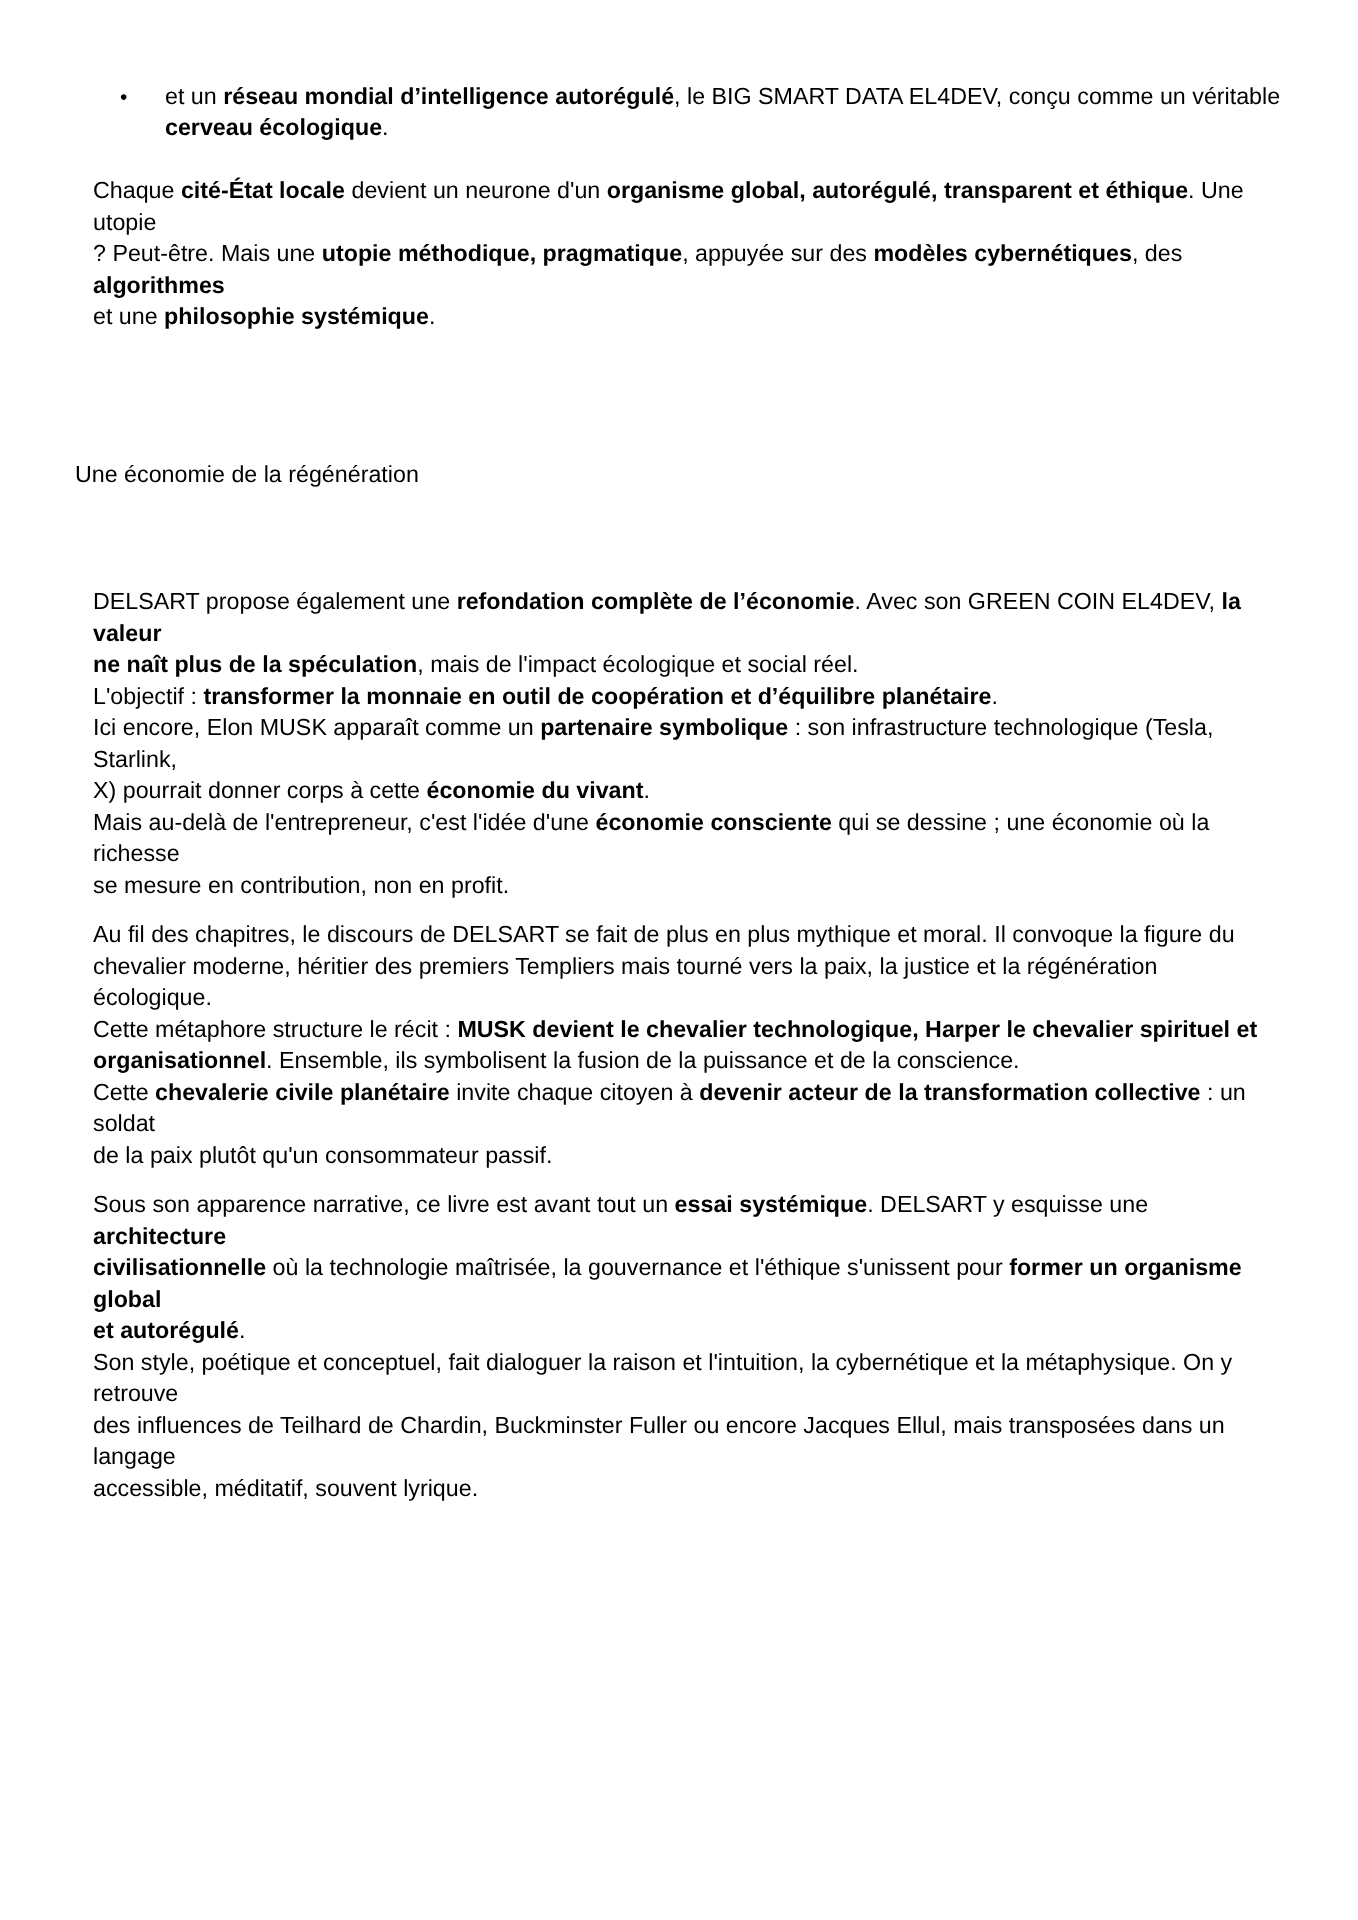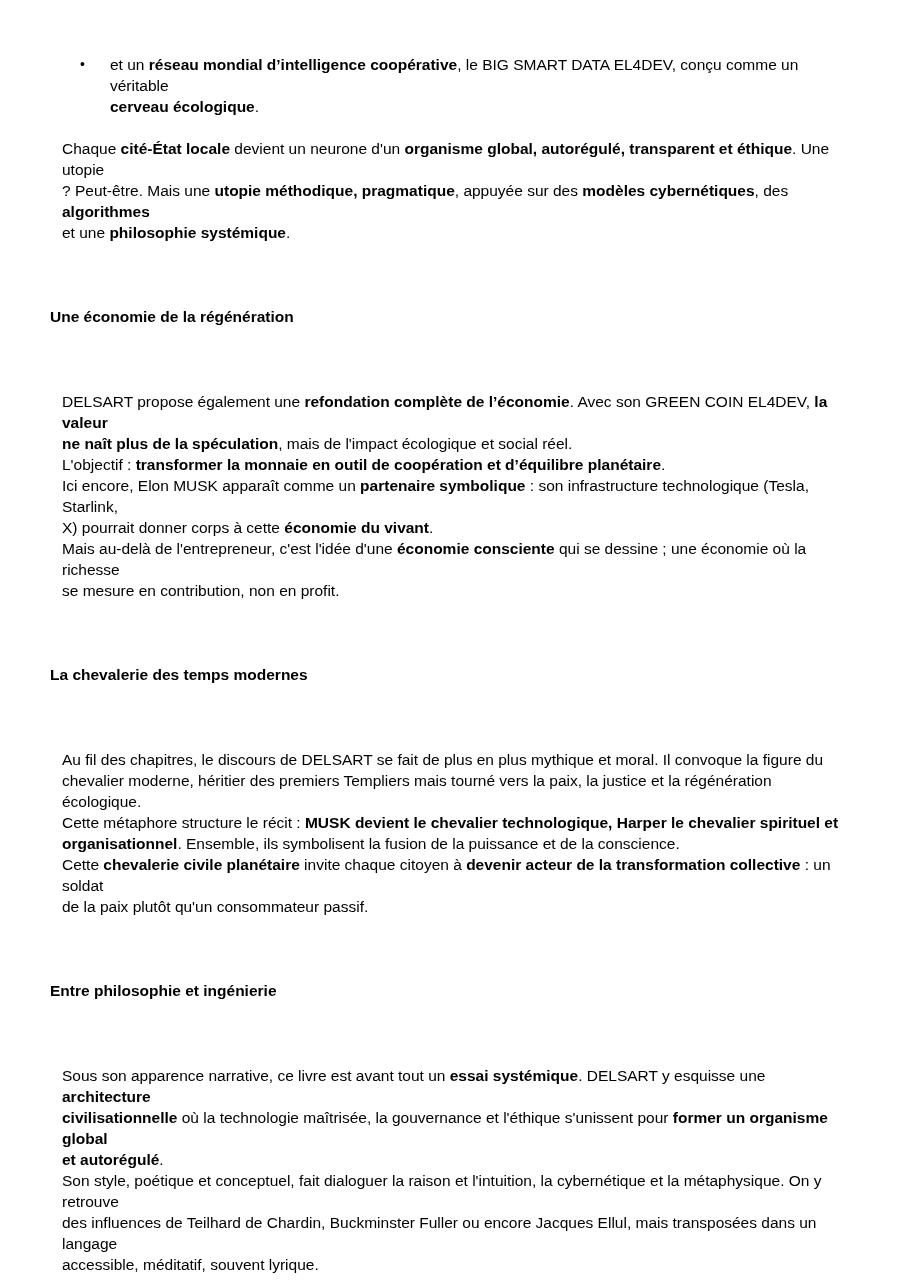--- a/index.html
+++ b/index.html
@@ -35,44 +35,42 @@
   }
   .bullet-text {
     flex: 1 1 auto;
   }
   .para {
     margin: 12px;
   }
   .heading {
     font-size: 15.5px;
     line-height: 21px;
-    font-weight: bold;
-    margin: 63px 0 64px 0;
+    font-weight: normal;
+    margin: 84px 0 64px 0;
   }
   b { font-weight: bold; }
 </style>
 </head>
 <body>
 
 <div class="page">
 
   <div class="bullet-list">
     <div class="bullet-item">
       <span class="bullet-marker">•</span>
-      <div class="bullet-text"><span>et un </span><b>réseau mondial d’intelligence coopérative</b><span>, le BIG SMART DATA EL4DEV, conçu comme un véritable</span><br><b>cerveau écologique</b><span>.</span></div>
+      <div class="bullet-text"><span>et un </span><b>réseau mondial d’intelligence autorégulé</b><span>, le BIG SMART DATA EL4DEV, conçu comme un véritable</span><br><b>cerveau écologique</b><span>.</span></div>
     </div>
   </div>
 
   <p class="para"><span>Chaque </span><b>cité-État locale</b><span> devient un neurone d'un </span><b>organisme global, autorégulé, transparent et éthique</b><span>. Une utopie</span><br><span>? Peut-être. Mais une </span><b>utopie méthodique, pragmatique</b><span>, appuyée sur des </span><b>modèles cybernétiques</b><span>, des </span><b>algorithmes</b><br><span>et une </span><b>philosophie systémique</b><span>.</span></p>
 
   <h2 class="heading">Une économie de la régénération</h2>
 
   <p class="para"><span>DELSART propose également une </span><b>refondation complète de l’économie</b><span>. Avec son GREEN COIN EL4DEV, </span><b>la valeur</b><br><b>ne naît plus de la spéculation</b><span>, mais de l'impact écologique et social réel.</span><br><span>L'objectif : </span><b>transformer la monnaie en outil de coopération et d’équilibre planétaire</b><span>.</span><br><span>Ici encore, Elon MUSK apparaît comme un </span><b>partenaire symbolique</b><span> : son infrastructure technologique (Tesla, Starlink,</span><br><span>X) pourrait donner corps à cette </span><b>économie du vivant</b><span>.</span><br><span>Mais au-delà de l'entrepreneur, c'est l'idée d'une </span><b>économie consciente</b><span> qui se dessine ; une économie où la richesse</span><br><span>se mesure en contribution, non en profit.</span></p>
 
-  <h2 class="heading">La chevalerie des temps modernes</h2>
 
   <p class="para"><span>Au fil des chapitres, le discours de DELSART se fait de plus en plus mythique et moral. Il convoque la figure du</span><br><span>chevalier moderne, héritier des premiers Templiers mais tourné vers la paix, la justice et la régénération écologique.</span><br><span>Cette métaphore structure le récit : </span><b>MUSK devient le chevalier technologique, Harper le chevalier spirituel et</b><br><b>organisationnel</b><span>. Ensemble, ils symbolisent la fusion de la puissance et de la conscience.</span><br><span>Cette </span><b>chevalerie civile planétaire</b><span> invite chaque citoyen à </span><b>devenir acteur de la transformation collective</b><span> : un soldat</span><br><span>de la paix plutôt qu'un consommateur passif.</span></p>
 
-  <h2 class="heading">Entre philosophie et ingénierie</h2>
 
   <p class="para"><span>Sous son apparence narrative, ce livre est avant tout un </span><b>essai systémique</b><span>. DELSART y esquisse une </span><b>architecture</b><br><b>civilisationnelle</b><span> où la technologie maîtrisée, la gouvernance et l'éthique s'unissent pour </span><b>former un organisme global</b><br><b>et autorégulé</b><span>.</span><br><span>Son style, poétique et conceptuel, fait dialoguer la raison et l'intuition, la cybernétique et la métaphysique. On y retrouve</span><br><span>des influences de Teilhard de Chardin, Buckminster Fuller ou encore Jacques Ellul, mais transposées dans un langage</span><br><span>accessible, méditatif, souvent lyrique.</span></p>
 
 </div>
 
 </body></html>

